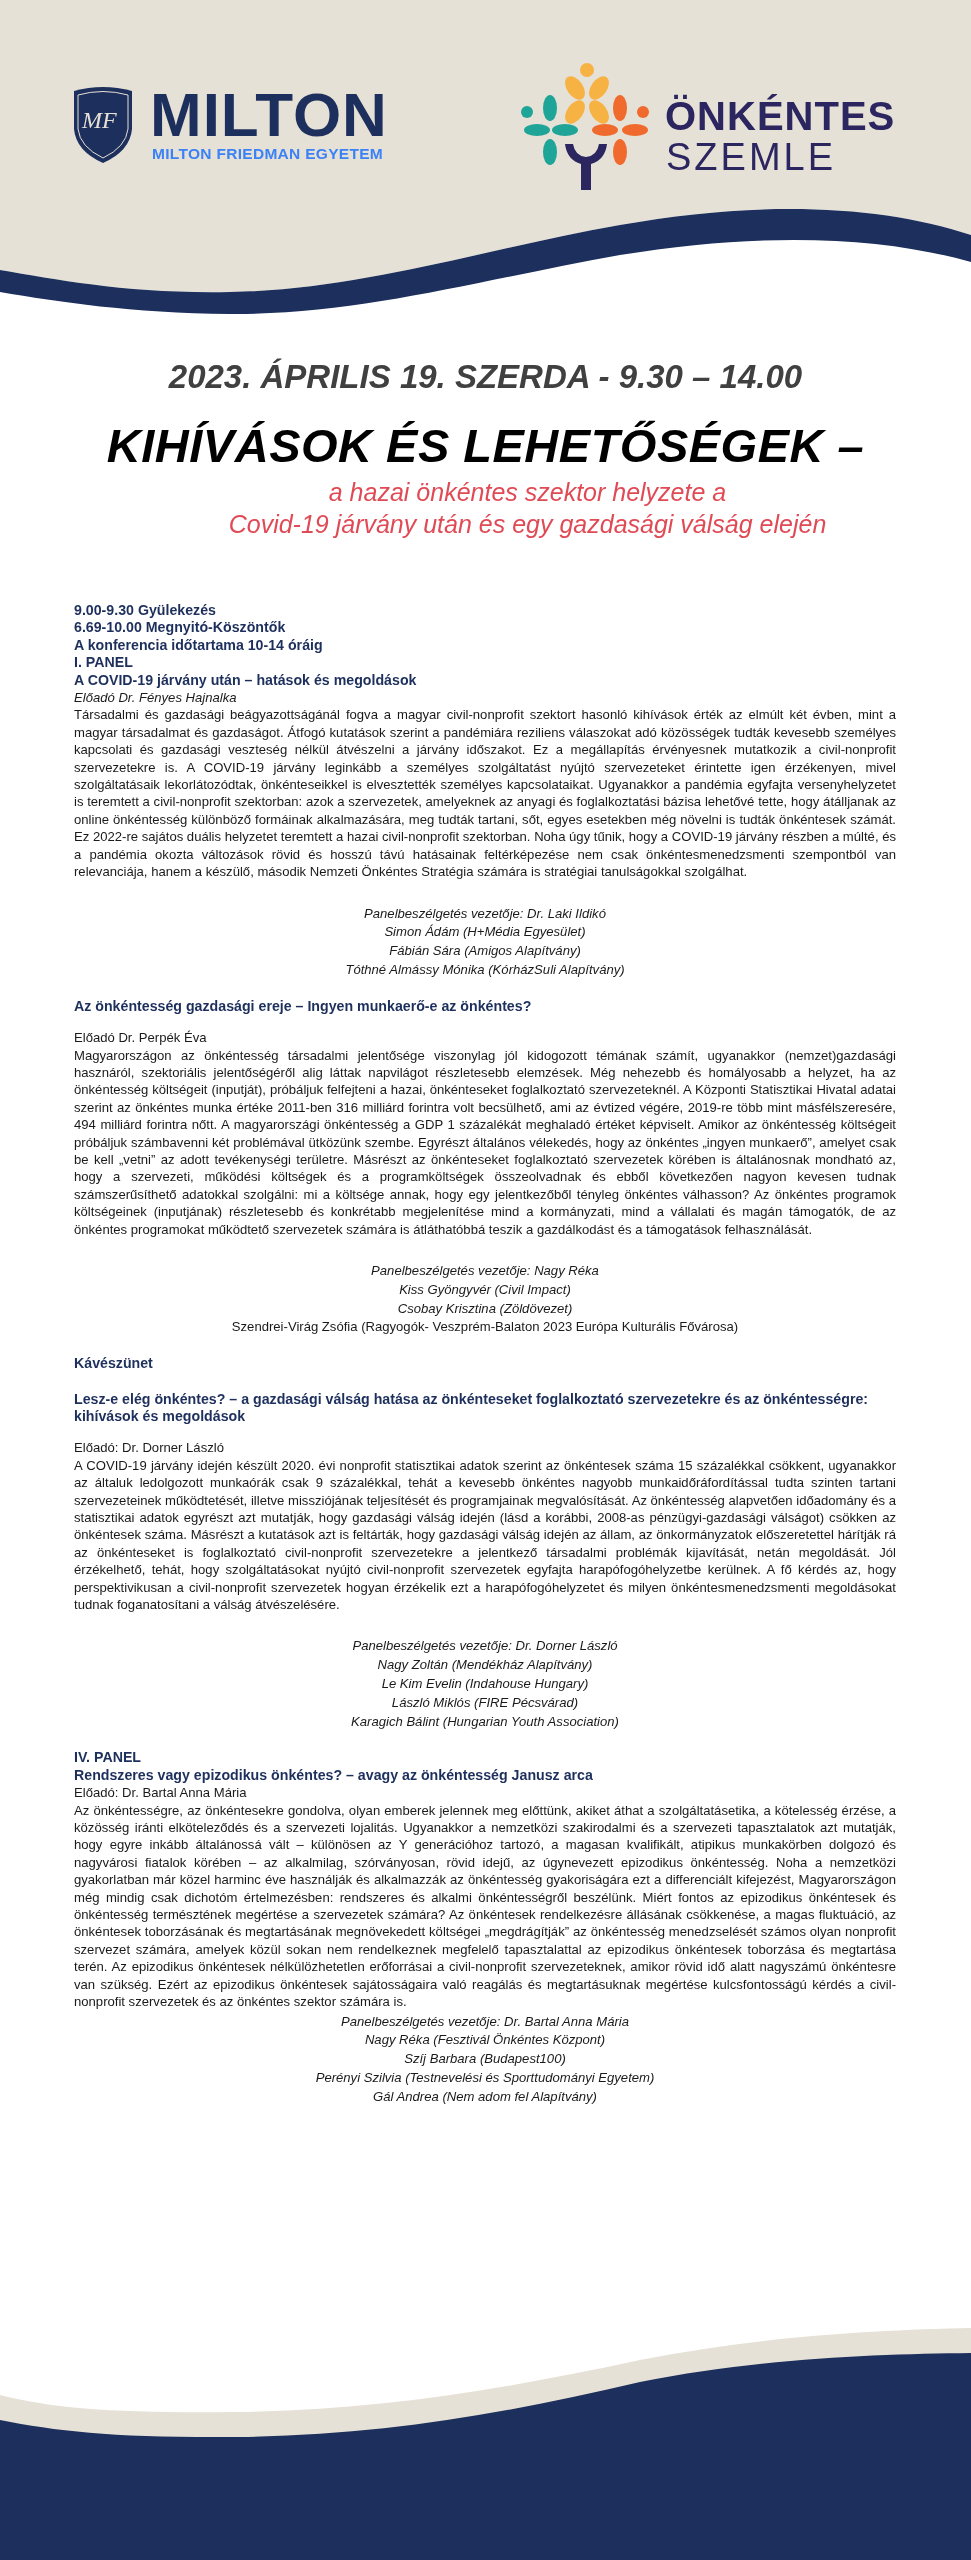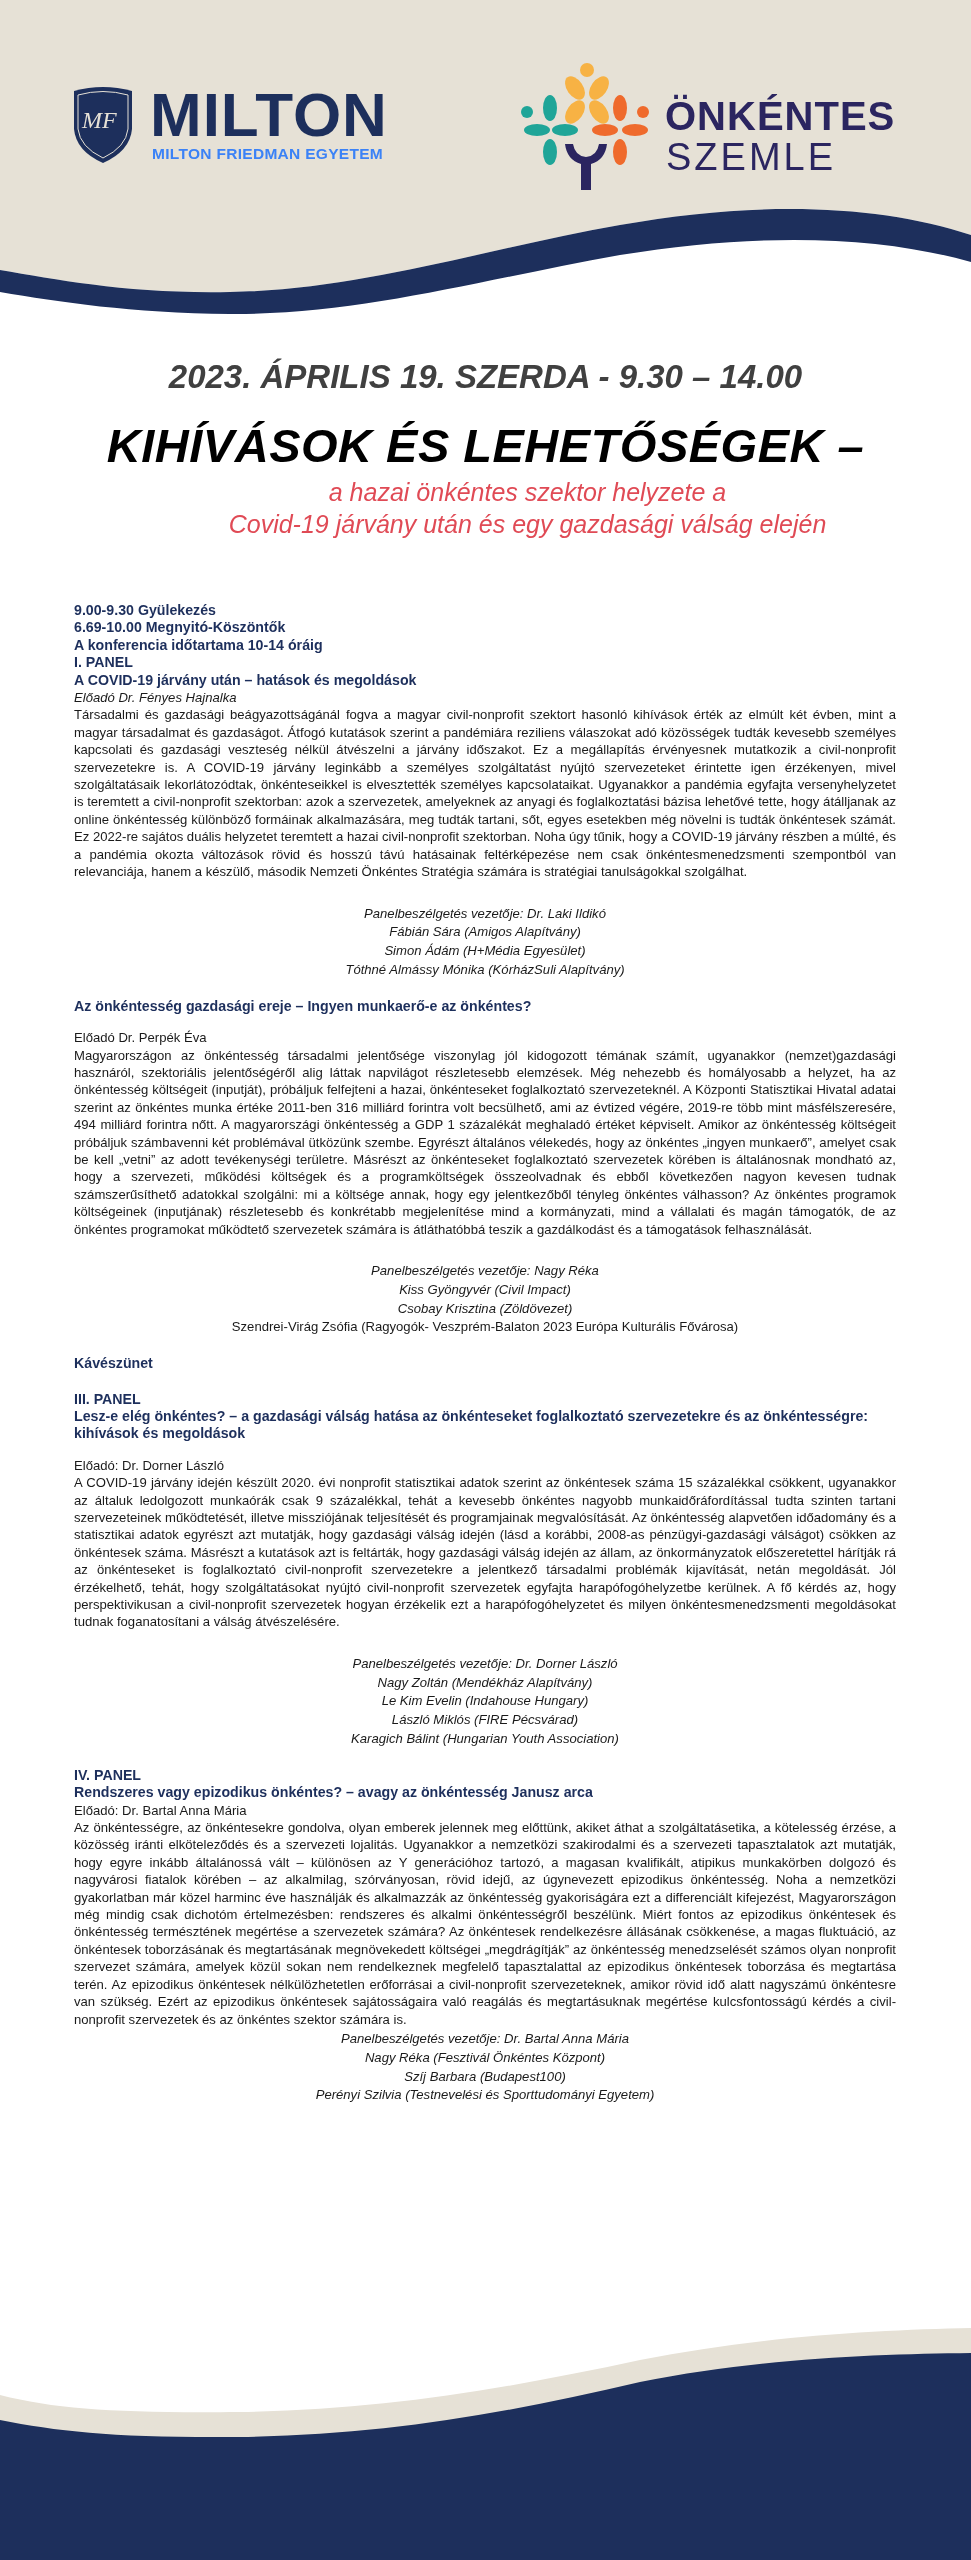--- a/index.html
+++ b/index.html
@@ -94,22 +94,22 @@
   <div class="h">6.69-10.00 Megnyitó-Köszöntők</div>
   <div class="h">A konferencia időtartama 10-14 óráig</div>
 
   <section>
     <div class="h">I. PANEL</div>
     <div class="h">A COVID-19 járvány után – hatások és megoldások</div>
     <div class="speaker-i">Előadó Dr. Fényes Hajnalka</div>
     <div class="para">Társadalmi és gazdasági beágyazottságánál fogva a magyar civil-nonprofit szektort hasonló kihívások érték az elmúlt két évben, mint a magyar társadalmat és gazdaságot. Átfogó kutatások szerint a pandémiára reziliens válaszokat adó közösségek tudták kevesebb személyes kapcsolati és gazdasági veszteség nélkül átvészelni a járvány időszakot. Ez a megállapítás érvényesnek mutatkozik a civil-nonprofit szervezetekre is. A COVID-19 járvány leginkább a személyes szolgáltatást nyújtó szervezeteket érintette igen érzékenyen, mivel szolgáltatásaik lekorlátozódtak, önkénteseikkel is elvesztették személyes kapcsolataikat. Ugyanakkor a pandémia egyfajta versenyhelyzetet is teremtett a civil-nonprofit szektorban: azok a szervezetek, amelyeknek az anyagi és foglalkoztatási bázisa lehetővé tette, hogy átálljanak az online önkéntesség különböző formáinak alkalmazására, meg tudták tartani, sőt, egyes esetekben még növelni is tudták önkéntesek számát. Ez 2022-re sajátos duális helyzetet teremtett a hazai civil-nonprofit szektorban. Noha úgy tűnik, hogy a COVID-19 járvány részben a múlté, és a pandémia okozta változások rövid és hosszú távú hatásainak feltérképezése nem csak önkéntesmenedzsmenti szempontból van relevanciája, hanem a készülő, második Nemzeti Önkéntes Stratégia számára is stratégiai tanulságokkal szolgálhat.</div>
     <div class="panelists" style="margin-top:24px;">
       <div>Panelbeszélgetés vezetője: Dr. Laki Ildikó</div>
+      <div>Simon Ádám (H+Média Egyesület)</div>
       <div>Fábián Sára (Amigos Alapítvány)</div>
-      <div>Simon Ádám (H+Média Egyesület)</div>
       <div>Tóthné Almássy Mónika (KórházSuli Alapítvány)</div>
     </div>
   </section>
 
   <div style="height:18px;"></div>
 
   <section>
     <div class="h">Az önkéntesség gazdasági ereje – Ingyen munkaerő-e az önkéntes?</div>
     <div class="gap-s"></div>
     <div>Előadó Dr. Perpék Éva</div>
@@ -120,21 +120,20 @@
       <div>Csobay Krisztina (Zöldövezet)</div>
       <div class="upright">Szendrei-Virág Zsófia (Ragyogók- Veszprém-Balaton 2023 Európa Kulturális Fővárosa)</div>
     </div>
   </section>
 
   <div style="height:18px;"></div>
   <div class="h">Kávészünet</div>
   <div style="height:18px;"></div>
 
   <section>
-    <div class="h">III. PANEL</div>
     <div class="h">Lesz-e elég önkéntes? – a gazdasági válság hatása az önkénteseket foglalkoztató szervezetekre és az önkéntességre: kihívások és megoldások</div>
     <div class="gap-s"></div>
     <div>Előadó: Dr. Dorner László</div>
     <div class="para">A COVID-19 járvány idején készült 2020. évi nonprofit statisztikai adatok szerint az önkéntesek száma 15 százalékkal csökkent, ugyanakkor az általuk ledolgozott munkaórák csak 9 százalékkal, tehát a kevesebb önkéntes nagyobb munkaidőráfordítással tudta szinten tartani szervezeteinek működtetését, illetve missziójának teljesítését és programjainak megvalósítását. Az önkéntesség alapvetően időadomány és a statisztikai adatok egyrészt azt mutatják, hogy gazdasági válság idején (lásd a korábbi, 2008-as pénzügyi-gazdasági válságot) csökken az önkéntesek száma. Másrészt a kutatások azt is feltárták, hogy gazdasági válság idején az állam, az önkormányzatok előszeretettel hárítják rá az önkénteseket is foglalkoztató civil-nonprofit szervezetekre a jelentkező társadalmi problémák kijavítását, netán megoldását. Jól érzékelhető, tehát, hogy szolgáltatásokat nyújtó civil-nonprofit szervezetek egyfajta harapófogóhelyzetbe kerülnek. A fő kérdés az, hogy perspektivikusan a civil-nonprofit szervezetek hogyan érzékelik ezt a harapófogóhelyzetet és milyen önkéntesmenedzsmenti megoldásokat tudnak foganatosítani a válság átvészelésére.</div>
     <div class="panelists" style="margin-top:24px;">
       <div>Panelbeszélgetés vezetője: Dr. Dorner László</div>
       <div>Nagy Zoltán (Mendékház Alapítvány)</div>
       <div>Le Kim Evelin (Indahouse Hungary)</div>
       <div>László Miklós (FIRE Pécsvárad)</div>
       <div>Karagich Bálint (Hungarian Youth Association)</div>
@@ -146,20 +145,21 @@
   <section>
     <div class="h">IV. PANEL</div>
     <div class="h">Rendszeres vagy epizodikus önkéntes? – avagy az önkéntesség Janusz arca</div>
     <div>Előadó: Dr. Bartal Anna Mária</div>
     <div class="para">Az önkéntességre, az önkéntesekre gondolva, olyan emberek jelennek meg előttünk, akiket áthat a szolgáltatásetika, a kötelesség érzése, a közösség iránti elköteleződés és a szervezeti lojalitás. Ugyanakkor a nemzetközi szakirodalmi és a szervezeti tapasztalatok azt mutatják, hogy egyre inkább általánossá vált – különösen az Y generációhoz tartozó, a magasan kvalifikált, atipikus munkakörben dolgozó és nagyvárosi fiatalok körében – az alkalmilag, szórványosan, rövid idejű, az úgynevezett epizodikus önkéntesség. Noha a nemzetközi gyakorlatban már közel harminc éve használják és alkalmazzák az önkéntesség gyakoriságára ezt a differenciált kifejezést, Magyarországon még mindig csak dichotóm értelmezésben: rendszeres és alkalmi önkéntességről beszélünk. Miért fontos az epizodikus önkéntesek és önkéntesség természtének megértése a szervezetek számára? Az önkéntesek rendelkezésre állásának csökkenése, a magas fluktuáció, az önkéntesek toborzásának és megtartásának megnövekedett költségei „megdrágítják” az önkéntesség menedzselését számos olyan nonprofit szervezet számára, amelyek közül sokan nem rendelkeznek megfelelő tapasztalattal az epizodikus önkéntesek toborzása és megtartása terén. Az epizodikus önkéntesek nélkülözhetetlen erőforrásai a civil-nonprofit szervezeteknek, amikor rövid idő alatt nagyszámú önkéntesre van szükség. Ezért az epizodikus önkéntesek sajátosságaira való reagálás és megtartásuknak megértése kulcsfontosságú kérdés a civil-nonprofit szervezetek és az önkéntes szektor számára is.</div>
     <div class="panelists" style="margin-top:2px;">
       <div>Panelbeszélgetés vezetője: Dr. Bartal Anna Mária</div>
       <div>Nagy Réka (Fesztivál Önkéntes Központ)</div>
       <div>Szíj Barbara (Budapest100)</div>
       <div>Perényi Szilvia (Testnevelési és Sporttudományi Egyetem)</div>
+      <div>Gál Andrea (Nem adom fel Alapítvány)</div>
     </div>
   </section>
 </div>
 
 <svg class="footer-bg" viewBox="0 0 971 240" preserveAspectRatio="none">
   <path d="M0,75 C60,90 120,93 240,92 C380,90 500,70 640,40 C760,16 880,10 971,8 L971,240 L0,240 Z" fill="#e6e1d6"></path>
   <path d="M0,100 C60,112 120,118 240,117 C380,115 500,95 640,62 C760,38 880,34 971,33 L971,240 L0,240 Z" fill="#1d2f5c"></path>
 </svg>
 
 </body></html>

